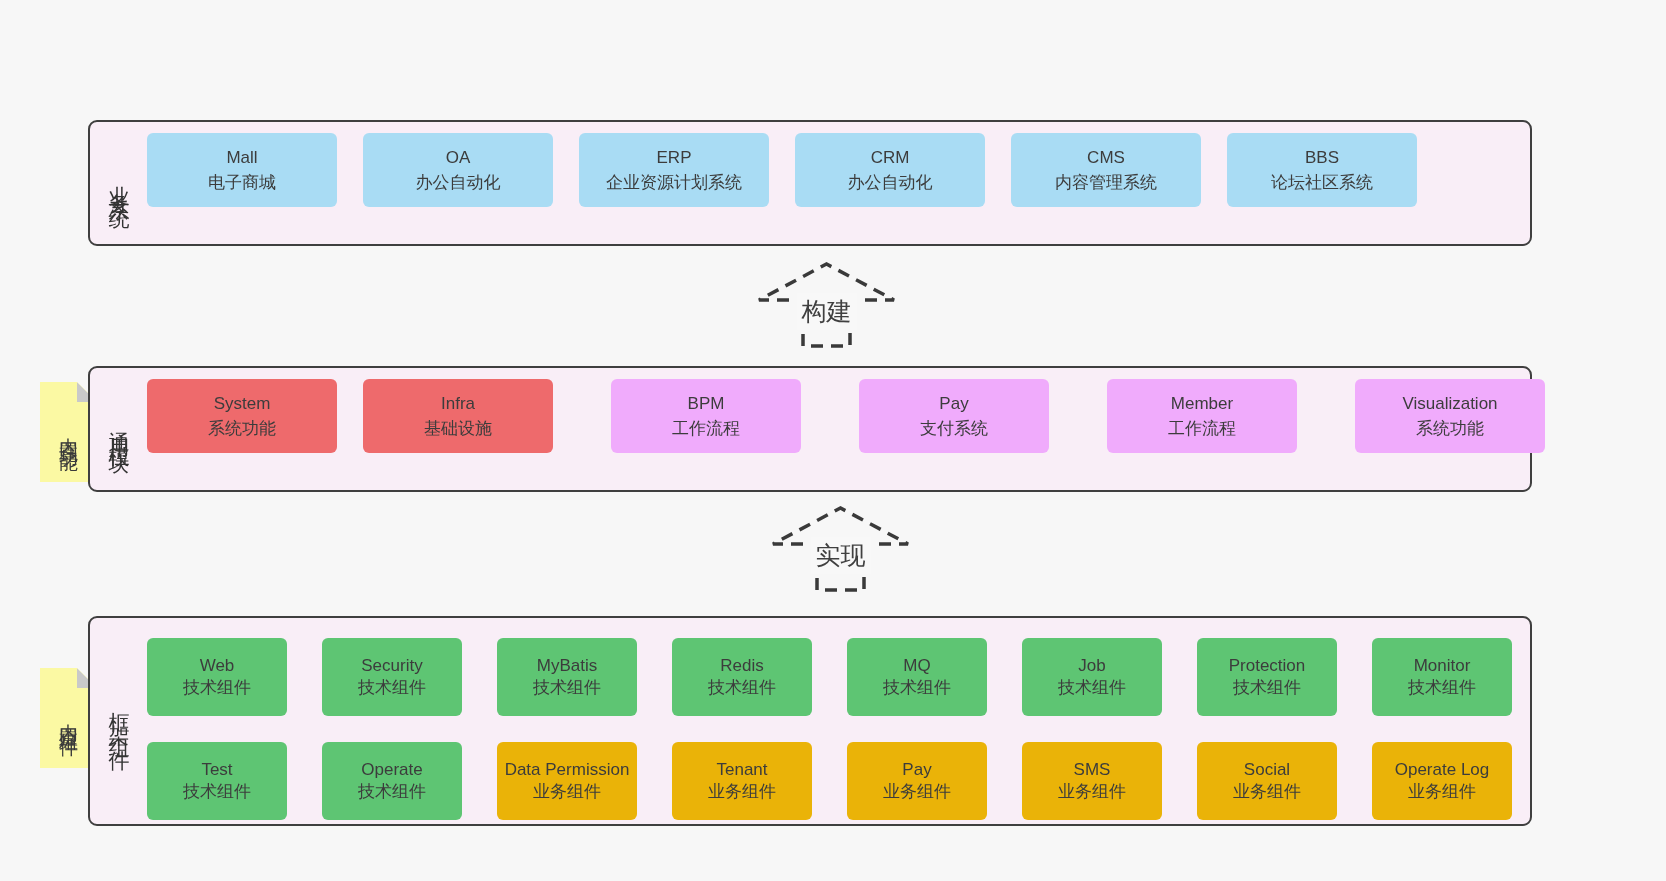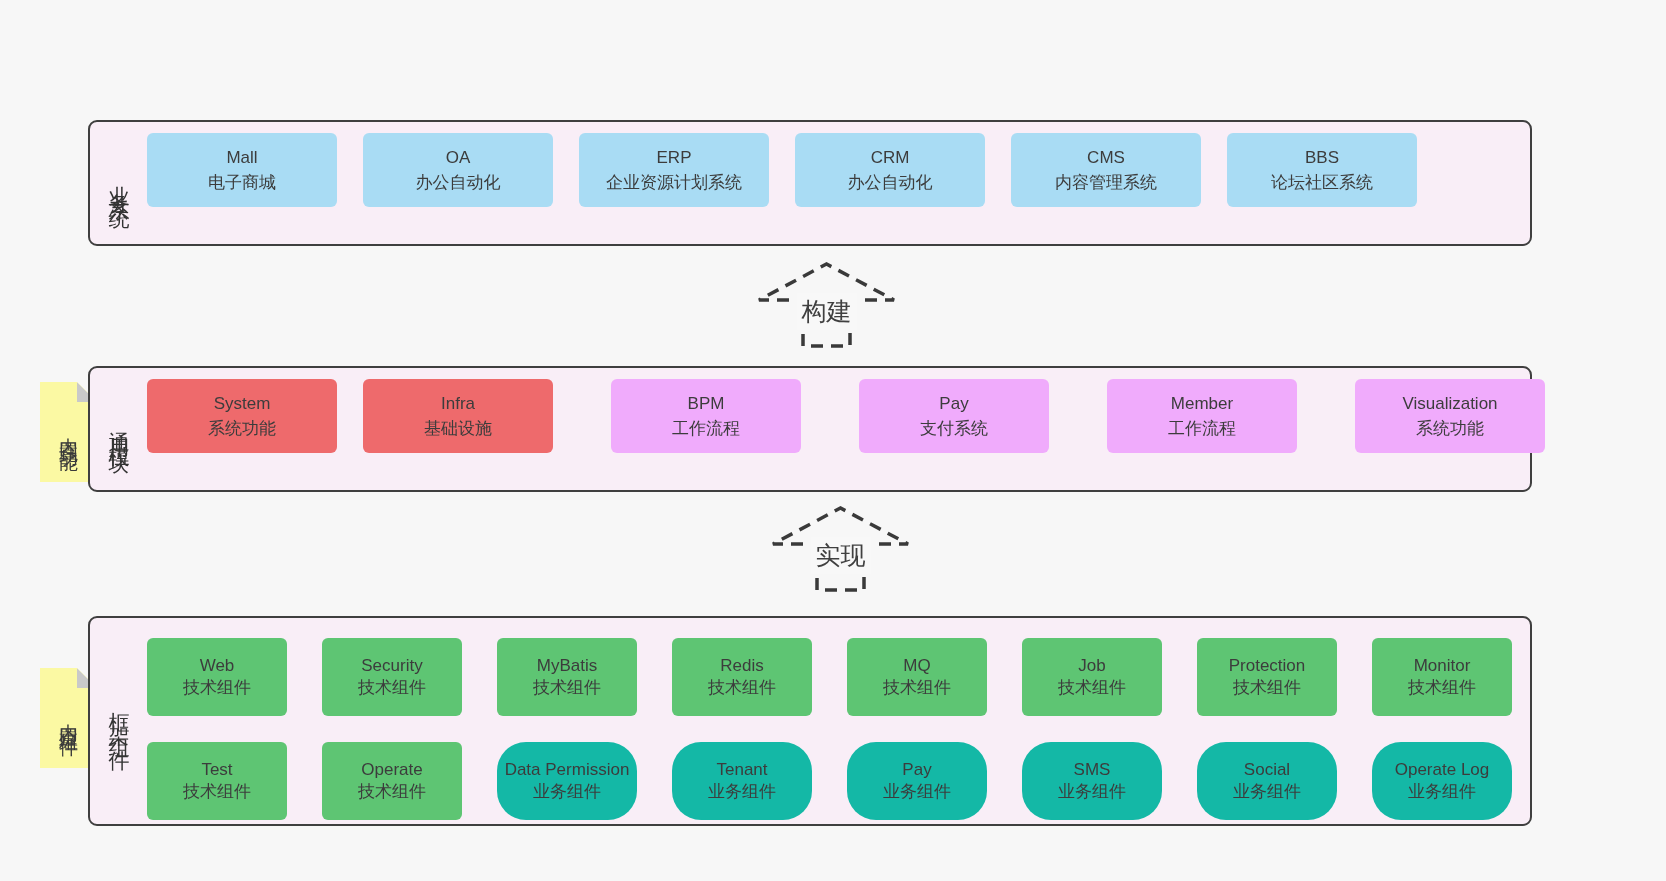--- a/index.html
+++ b/index.html
@@ -83,21 +83,21 @@
     font-size: 17px;
     line-height: 1.5;
   }
   .row-6 .box { width: 190px; height: 74px; }
   .row-8 .box { width: 140px; height: 78px; line-height: 1.32; padding: 0 6px; }
 
   .blue       { background: #a9dcf4; }
   .red        { background: #ee6a6c; }
   .pink       { background: #f0abfc; margin-left: 32px; }
   .green      { background: #5ec573; }
-  .lightgreen { background: #14b8a6; border-radius: 29px; }
+  .lightgreen { background: #eab308; }
 
   
   .arrow {
     position: absolute;
     width: 141px;
     height: 88px;
     z-index: 2;
   }
   .arrow svg { position: absolute; inset: 0; }
   .arrow-label {

